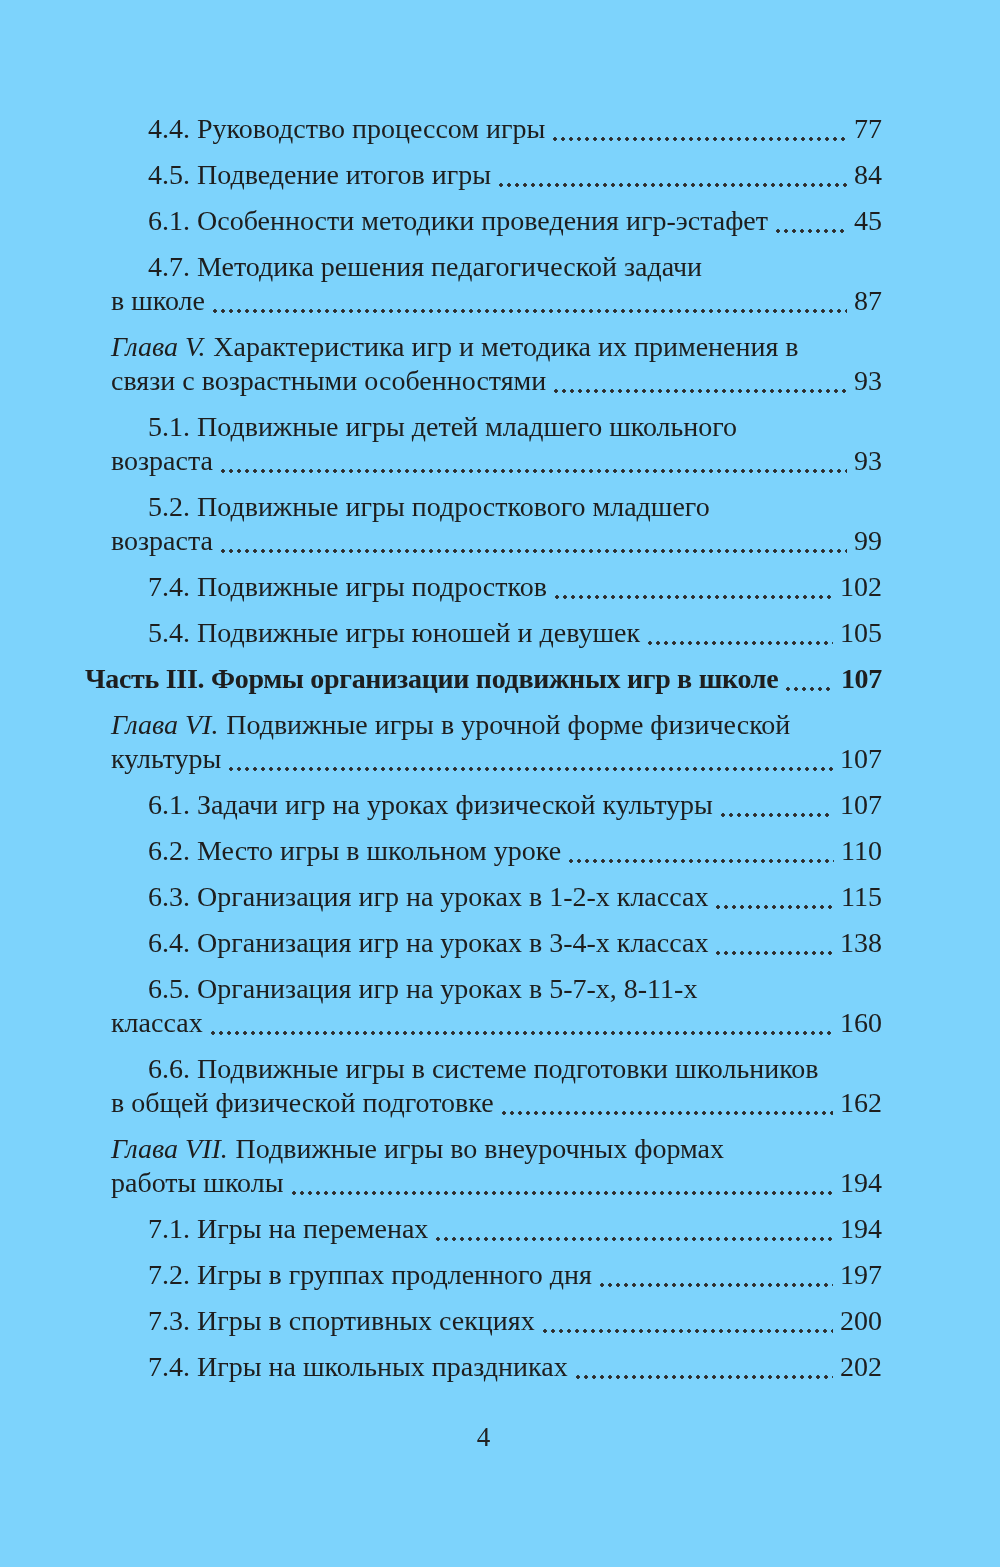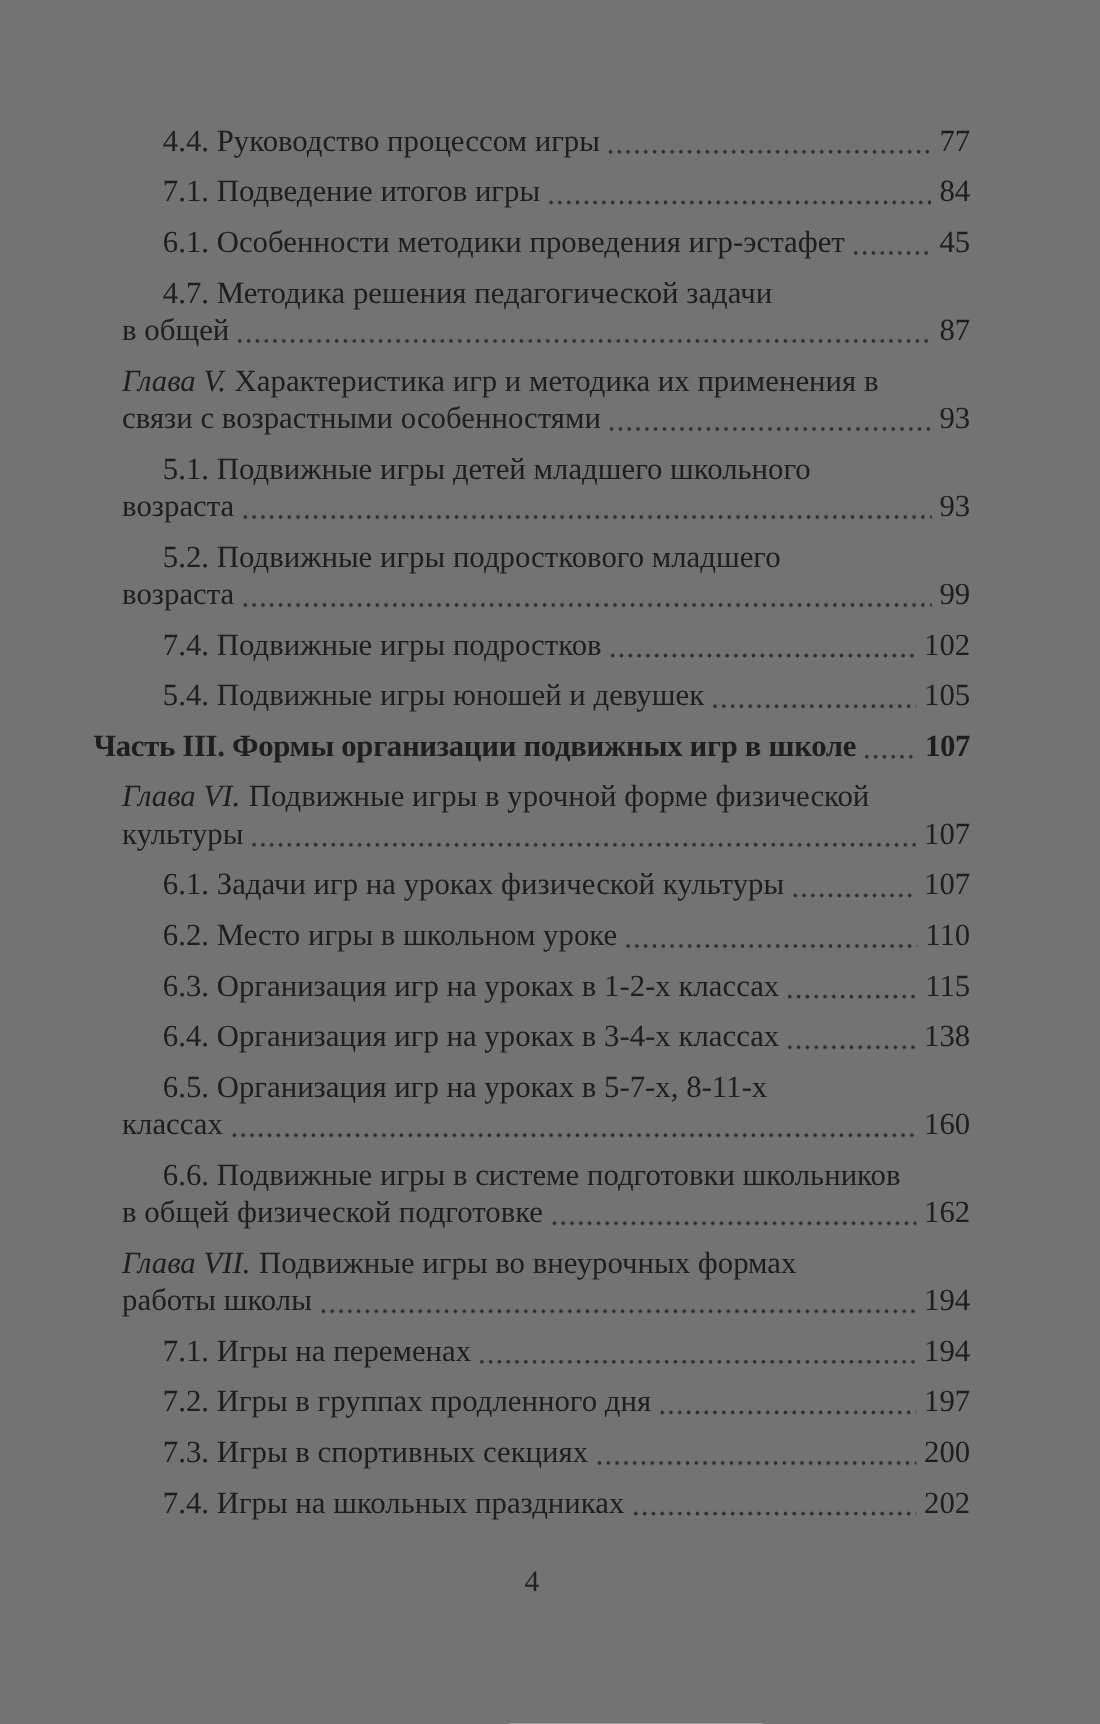--- a/index.html
+++ b/index.html
@@ -7,21 +7,21 @@
   body {
     width: 1000px;
     height: 1567px;
     font-family: "Liberation Serif", "DejaVu Serif", serif;
     color: #1e1e1e;
     overflow: hidden;
   }
   .page {
     width: 1000px;
     height: 1567px;
-    background: #737373;
+    background: #7dd3fc;
     padding: 112px 118px 0 85px;
   }
   .toc { font-size: 28px; line-height: 34px; }
   .entry { margin-bottom: 12px; }
   .entry.sub, .entry.chapter { margin-left: 26px; }
   .entry.part { margin-left: 0; font-weight: 700; letter-spacing: -0.3px; }
   .line { display: flex; align-items: baseline; white-space: nowrap; }
   .line .ind-pad { display: inline-block; width: 37px; flex: 0 0 37px; }
   .it { font-style: italic; margin-right: 0.28em; text-align: right; }
   .txt { flex: 0 1 auto; }
@@ -64,42 +64,42 @@
           <span class="ind-pad"></span>
           <span class="txt">4.4. Руководство процессом игры</span>
           <span class="leader"></span>
           <span class="pg">77</span>
         </div>
     </div>
 
     <div class="entry sub">
       <div class="line">
           <span class="ind-pad"></span>
-          <span class="txt">7.1. Подведение итогов игры</span>
+          <span class="txt">4.5. Подведение итогов игры</span>
           <span class="leader"></span>
           <span class="pg">84</span>
         </div>
     </div>
 
     <div class="entry sub">
       <div class="line">
           <span class="ind-pad"></span>
           <span class="txt">6.1. Особенности методики проведения игр-эстафет</span>
           <span class="leader"></span>
           <span class="pg">45</span>
         </div>
     </div>
 
     <div class="entry sub">
       <div class="line">
           <span class="ind-pad"></span>
           <span class="txt">4.7. Методика решения педагогической задачи</span>
         </div>
       <div class="line">
-          <span class="txt">в общей</span>
+          <span class="txt">в школе</span>
           <span class="leader"></span>
           <span class="pg">87</span>
         </div>
     </div>
 
     <div class="entry chapter">
       <div class="line">
           <span class="it">Глава V.</span>
           <span class="txt">Характеристика игр и методика их применения в</span>
         </div>

